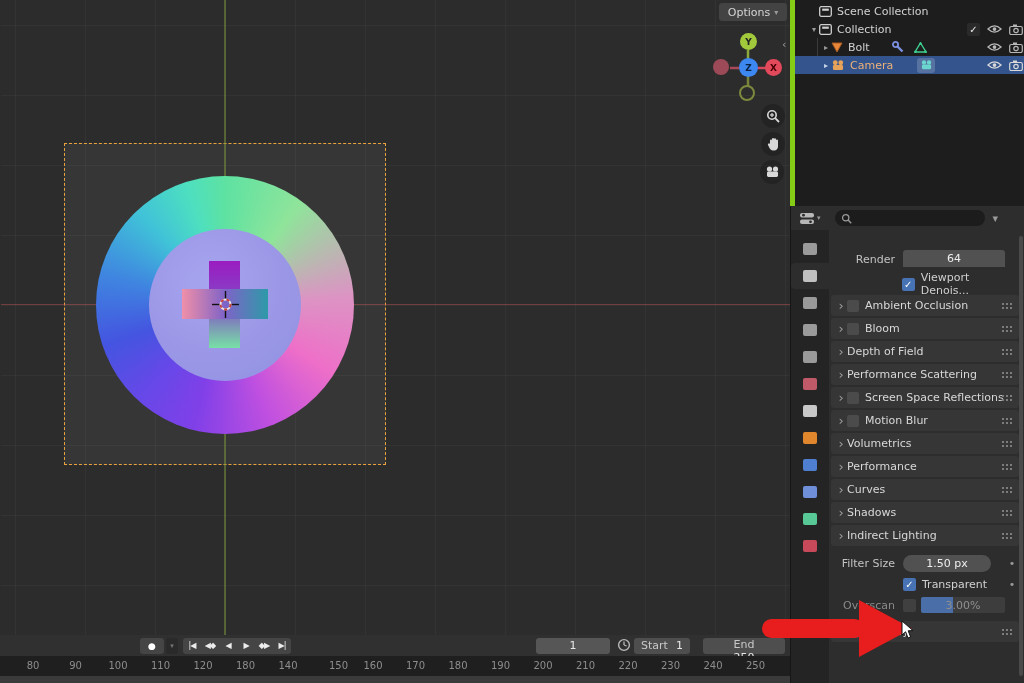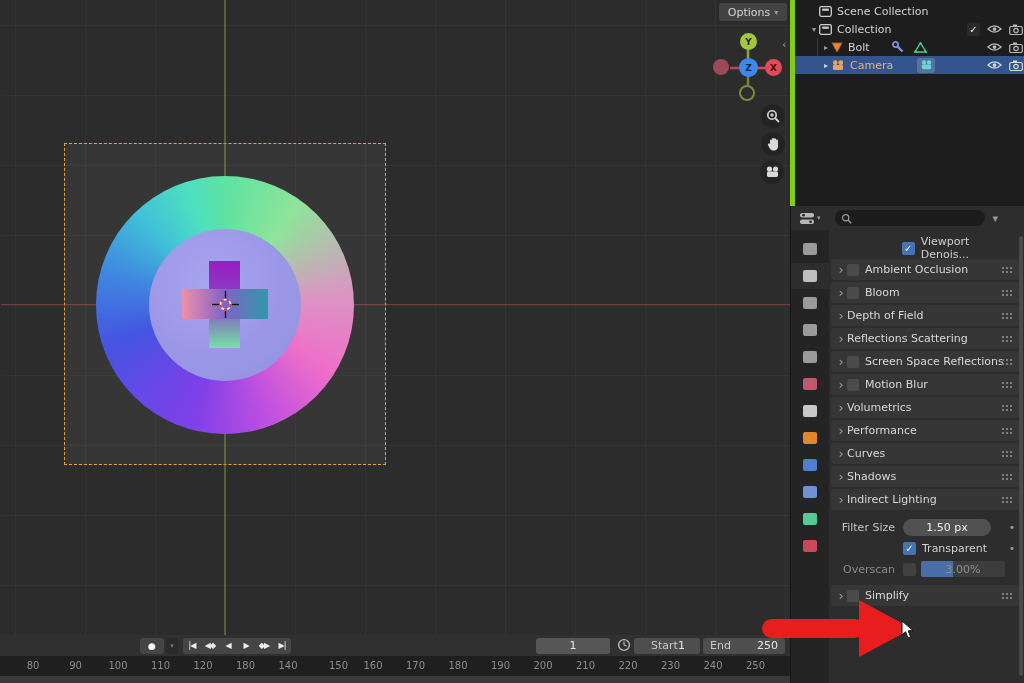--- a/index.html
+++ b/index.html
@@ -97,22 +97,22 @@
     display:flex;align-items:center;}
   .tl-btn{background:#454545;border-radius:3px;height:16px;display:flex;align-items:center;
     justify-content:center;color:#e8e8e8;}
   #record-btn{position:absolute;left:140px;width:24px;}
   #keyset-drop{position:absolute;left:166px;width:12px;background:#2a2a2a;color:#777;font-size:7px;}
   #playback{position:absolute;left:183px;display:flex;background:#454545;border-radius:3px;height:16px;}
   .pb{width:18px;display:flex;align-items:center;justify-content:center;color:#ececec;
     font-size:8px;letter-spacing:-1px;}
   #frame-field{position:absolute;left:536px;width:74px;}
   #clock{position:absolute;left:617px;top:3px;}
-  #start-field{position:absolute;left:634px;width:66px;justify-content:space-between;padding:0 17px;background:#4e4e4e;}
-  #end-field{position:absolute;left:703px;width:82px;justify-content:space-between;padding:0 7px;background:#4e4e4e;}
+  #start-field{position:absolute;left:634px;width:56px;justify-content:space-between;padding:0 7px;background:#4e4e4e;}
+  #end-field{position:absolute;left:703px;width:82px;justify-content:space-between;padding:0 7px;background:#4e4e4e;flex-direction:column;}
   #ruler{position:absolute;left:0;top:21px;width:790px;height:23px;background:#1f1f1f;}
   .tick{position:absolute;top:4px;transform:translateX(-50%);color:#8d8d8d;font-size:10px;}
   #tl-bottom{position:absolute;left:0;top:41px;width:790px;height:7px;background:#3a3a3a;}
 
   
   #red-arrow{left:756px;top:594px;width:162px;height:70px;}
   #mouse-cursor{left:901px;top:620px;width:14px;height:20px;}
 </style>
 </head>
 <body>
@@ -328,20 +328,24 @@
         </div>
         <div class="ptab" style="top: 276px;">
           <span class="tabglyph" style="background: rgb(88, 200, 150);"></span>
         </div>
         <div class="ptab" style="top: 303px;">
           <span class="tabglyph" style="background: rgb(200, 74, 90);"></span>
         </div>
       </div>
 
     <div id="props-content">
+      <div class="prow" style="margin-top:18px;">
+        <span class="plabel">Render</span>
+        <span class="pfield top">64</span>
+      </div>
       <div class="prow" style="margin-top:7px;">
         <span class="plabel"></span>
         <span class="chk on">✓</span>
         <span style="margin-left:6px;color:#d0d0d0;">Viewport Denois...</span>
       </div>
 
       <div id="sections-host">
           <div class="section">
             <span class="sec-chev">›</span>
             <span class="sec-chk"></span>
@@ -354,21 +358,21 @@
             <span class="sec-label">Bloom</span>
             <span class="dragdots"></span>
           </div>
           <div class="section">
             <span class="sec-chev">›</span>
             <span class="sec-label">Depth of Field</span>
             <span class="dragdots"></span>
           </div>
           <div class="section">
             <span class="sec-chev">›</span>
-            <span class="sec-label">Reflections Scattering</span>
+            <span class="sec-label">Performance Scattering</span>
             <span class="dragdots"></span>
           </div>
           <div class="section">
             <span class="sec-chev">›</span>
             <span class="sec-chk"></span>
             <span class="sec-label">Screen Space Reflections</span>
             <span class="dragdots"></span>
           </div>
           <div class="section">
             <span class="sec-chev">›</span>

